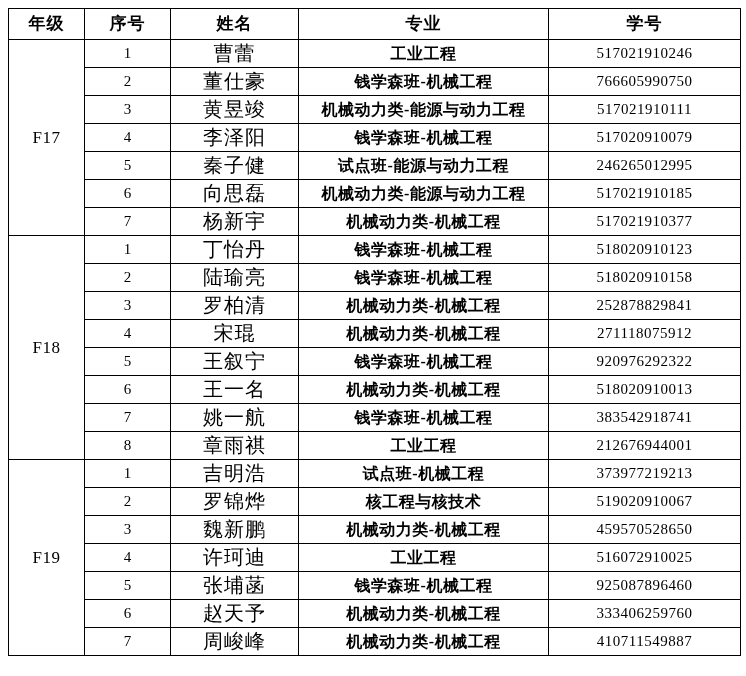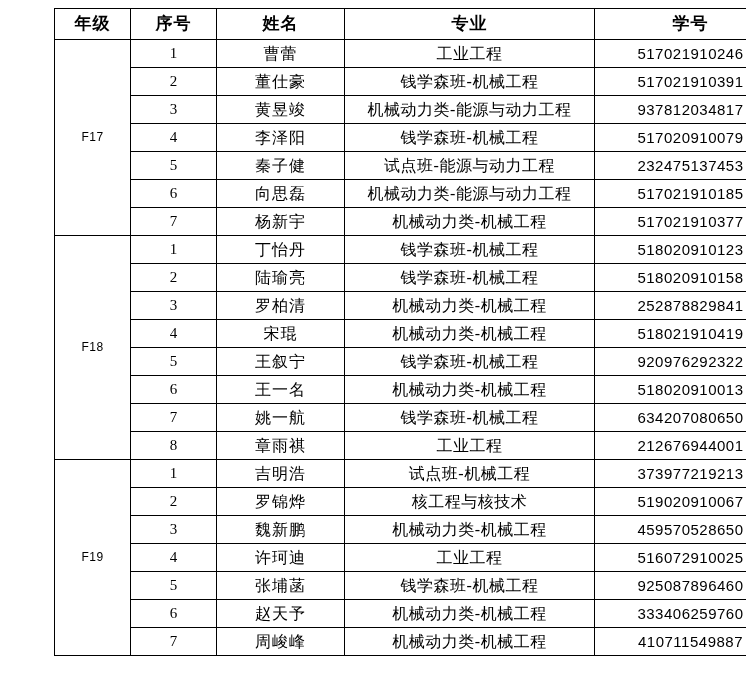--- a/index.html
+++ b/index.html
@@ -13,21 +13,20 @@
     font-family: "Liberation Serif", "DejaVu Serif", serif;
     color: #000000;
     overflow: hidden;
   }
   .sheet {
     width: 638px;
     height: 676px;
     position: relative;
     box-sizing: border-box;
     padding: 4px 6px 4px 4px;
-    margin-left: 46px;
   }
   table.roster {
     border-collapse: collapse;
     table-layout: fixed;
     width: 732px;
     margin: 4px 0 0 4px;
   }
   table.roster col.c-grade  { width: 76px; }
   table.roster col.c-index  { width: 86px; }
   table.roster col.c-name   { width: 128px; }
@@ -46,40 +45,41 @@
     overflow: hidden;
   }
   table.roster thead th {
     font-size: 17px;
     font-weight: bold;
     height: 30px;
     line-height: 30px;
     letter-spacing: 1px;
   }
   td.grade-cell {
-    font-size: 12px;
-    font-family: Liberation Sans, sans-serif;
+    font-size: 17px;
+    font-family: Liberation Serif, serif;
     font-weight: normal;
     letter-spacing: 0.5px;
   }
   td.index-cell {
     font-size: 15px;
     font-family: "Liberation Serif", "DejaVu Serif", serif;
   }
   td.name-cell {
-    font-size: 16px;
+    font-size: 20px;
     letter-spacing: 1px;
   }
   td.major-cell {
     font-size: 16px;
     letter-spacing: 0.5px;
+    font-weight: bold;
   }
   td.id-cell {
     font-size: 15px;
-    font-family: Liberation Sans, sans-serif;
+    font-family: Liberation Serif, serif;
     letter-spacing: 0.5px;
   }
 </style>
 </head>
 <body>
 
 <div class="sheet">
   <table class="roster">
     <colgroup>
       <col class="c-grade">
@@ -102,39 +102,39 @@
           <td class="grade-cell" rowspan="7">F17</td>
           <td class="index-cell">1</td>
           <td class="name-cell">曹蕾</td>
           <td class="major-cell">工业工程</td>
           <td class="id-cell">517021910246</td>
         </tr>
         <tr>
           <td class="index-cell">2</td>
           <td class="name-cell">董仕豪</td>
           <td class="major-cell">钱学森班-机械工程</td>
-          <td class="id-cell">517021910391</td>
+          <td class="id-cell">766605990750</td>
         </tr>
         <tr>
           <td class="index-cell">3</td>
           <td class="name-cell">黄昱竣</td>
           <td class="major-cell">机械动力类-能源与动力工程</td>
-          <td class="id-cell">937812034817</td>
+          <td class="id-cell">517021910111</td>
         </tr>
         <tr>
           <td class="index-cell">4</td>
           <td class="name-cell">李泽阳</td>
           <td class="major-cell">钱学森班-机械工程</td>
           <td class="id-cell">517020910079</td>
         </tr>
         <tr>
           <td class="index-cell">5</td>
           <td class="name-cell">秦子健</td>
           <td class="major-cell">试点班-能源与动力工程</td>
-          <td class="id-cell">232475137453</td>
+          <td class="id-cell">246265012995</td>
         </tr>
         <tr>
           <td class="index-cell">6</td>
           <td class="name-cell">向思磊</td>
           <td class="major-cell">机械动力类-能源与动力工程</td>
           <td class="id-cell">517021910185</td>
         </tr>
         <tr>
           <td class="index-cell">7</td>
           <td class="name-cell">杨新宇</td>
@@ -157,39 +157,39 @@
         <tr>
           <td class="index-cell">3</td>
           <td class="name-cell">罗柏清</td>
           <td class="major-cell">机械动力类-机械工程</td>
           <td class="id-cell">252878829841</td>
         </tr>
         <tr>
           <td class="index-cell">4</td>
           <td class="name-cell">宋琨</td>
           <td class="major-cell">机械动力类-机械工程</td>
-          <td class="id-cell">518021910419</td>
+          <td class="id-cell">271118075912</td>
         </tr>
         <tr>
           <td class="index-cell">5</td>
           <td class="name-cell">王叙宁</td>
           <td class="major-cell">钱学森班-机械工程</td>
           <td class="id-cell">920976292322</td>
         </tr>
         <tr>
           <td class="index-cell">6</td>
           <td class="name-cell">王一名</td>
           <td class="major-cell">机械动力类-机械工程</td>
           <td class="id-cell">518020910013</td>
         </tr>
         <tr>
           <td class="index-cell">7</td>
           <td class="name-cell">姚一航</td>
           <td class="major-cell">钱学森班-机械工程</td>
-          <td class="id-cell">634207080650</td>
+          <td class="id-cell">383542918741</td>
         </tr>
         <tr>
           <td class="index-cell">8</td>
           <td class="name-cell">章雨祺</td>
           <td class="major-cell">工业工程</td>
           <td class="id-cell">212676944001</td>
         </tr>
         <tr>
           <td class="grade-cell" rowspan="7">F19</td>
           <td class="index-cell">1</td>

